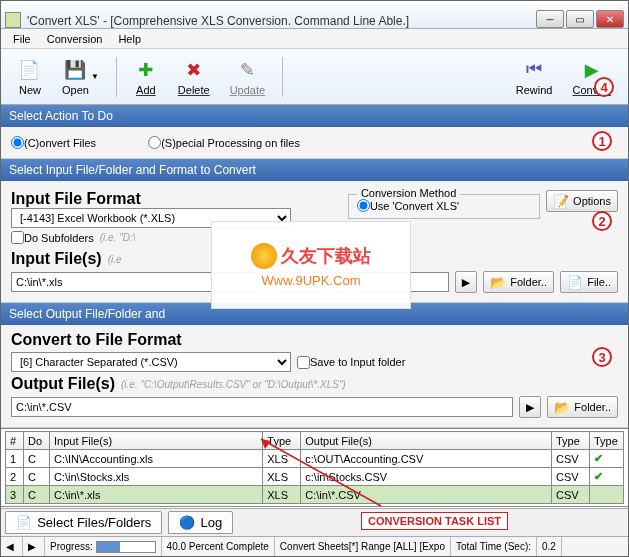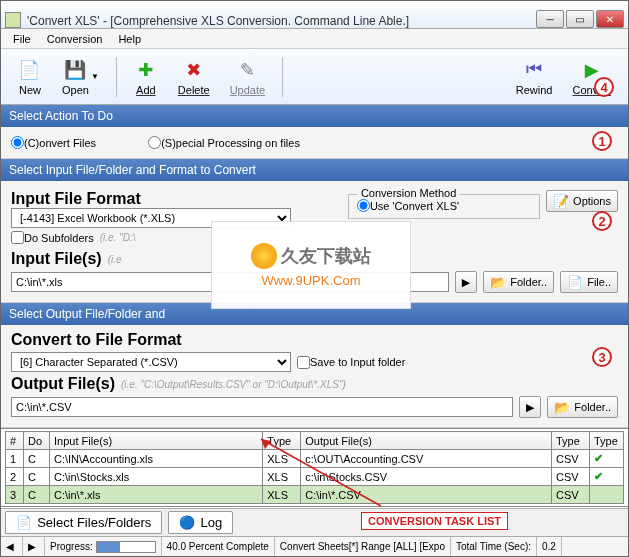--- a/index.html
+++ b/index.html
@@ -39,21 +39,21 @@
 .table { border-collapse: collapse; width: 100%; font-size: 11px; background: #fff; }
 .table th, .table td { border: 1px solid #888; padding: 2px 4px; text-align: left; height: 18px; }
 .table th { background: linear-gradient(#fdfdfd,#ececec); font-weight: normal; }
 .table tr.hl td { background: #d0e8c0; }
 .pass { color: #1a9a1a; font-weight: bold; text-align: center; }
 .tab-row { display: flex; align-items: center; height: 28px; background: #f0f0f0; border-top: 1px solid #aaa; padding: 0 4px; gap: 6px; position: relative; }
 .tab { border: 1px solid #999; background: #fdfdfd; padding: 3px 10px; border-radius: 2px 2px 0 0; display: flex; align-items: center; gap: 5px; cursor: pointer; font-size: 13px; }
 .statusbar { height: 20px; border-top: 1px solid #aaa; display: flex; align-items: center; font-size: 10px; background: #f5f5f5; overflow: hidden; }
 .statusbar .cell { border-right: 1px solid #bbb; padding: 0 5px; height: 100%; display: flex; align-items: center; white-space: nowrap; }
 .watermark { position: absolute; left: 210px; top: 220px; width: 200px; height: 88px; background: rgba(255,255,255,0.93); border: 1px solid #ddd; display: flex; flex-direction: column; align-items: center; justify-content: center; z-index: 50; }
-.watermark .logo { font-size: 18px; font-weight: bold; color: #737373; display: flex; align-items: center; gap: 4px; }
+.watermark .logo { font-size: 18px; font-weight: bold; color: #ef4444; display: flex; align-items: center; gap: 4px; }
 .watermark .sub { color: #f08020; font-size: 13px; margin-top: 4px; }
 .annot-box { position: absolute; border: 1.5px solid #d02020; color: #d02020; font-weight: bold; font-size: 11px; padding: 2px 6px; background: #fff; }
 .arrow-svg { position: absolute; pointer-events: none; z-index: 40; }
 .progress { width: 60px; height: 12px; border: 1px solid #888; background: #fff; display: inline-block; position: relative; }
 .progress .fill { position: absolute; left: 0; top: 0; bottom: 0; width: 40%; background: #6090d0; }
 </style>
 </head>
 <body>
 
 <div class="window">

